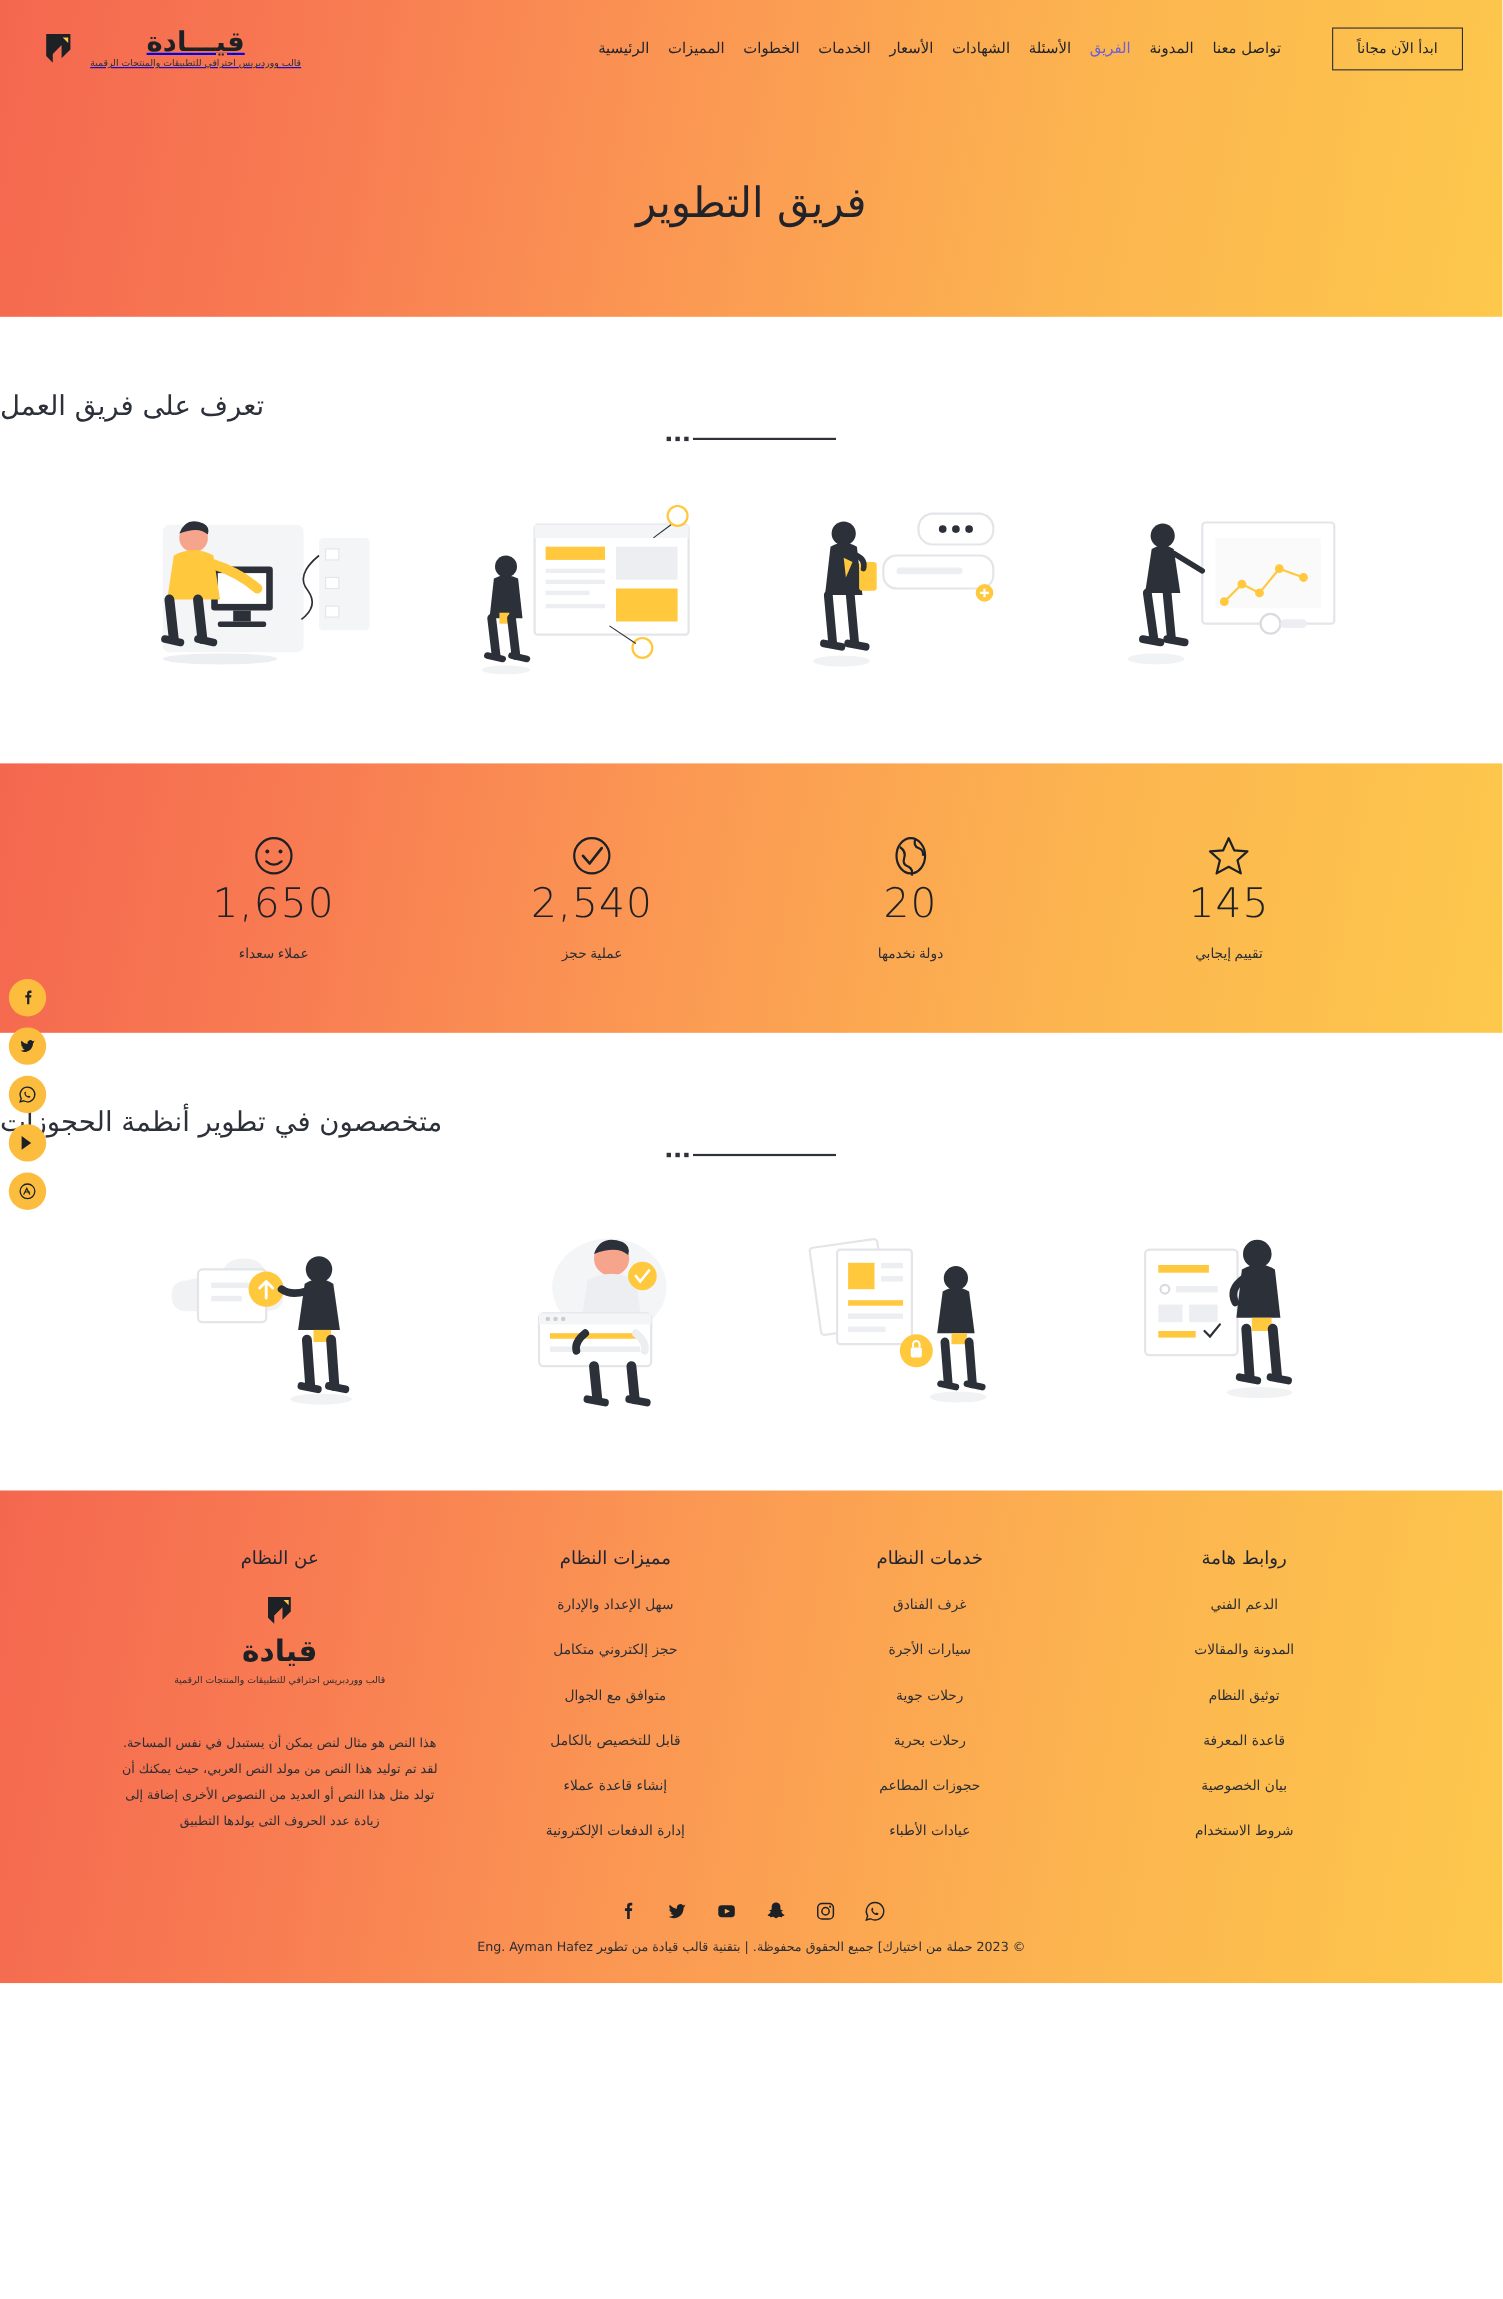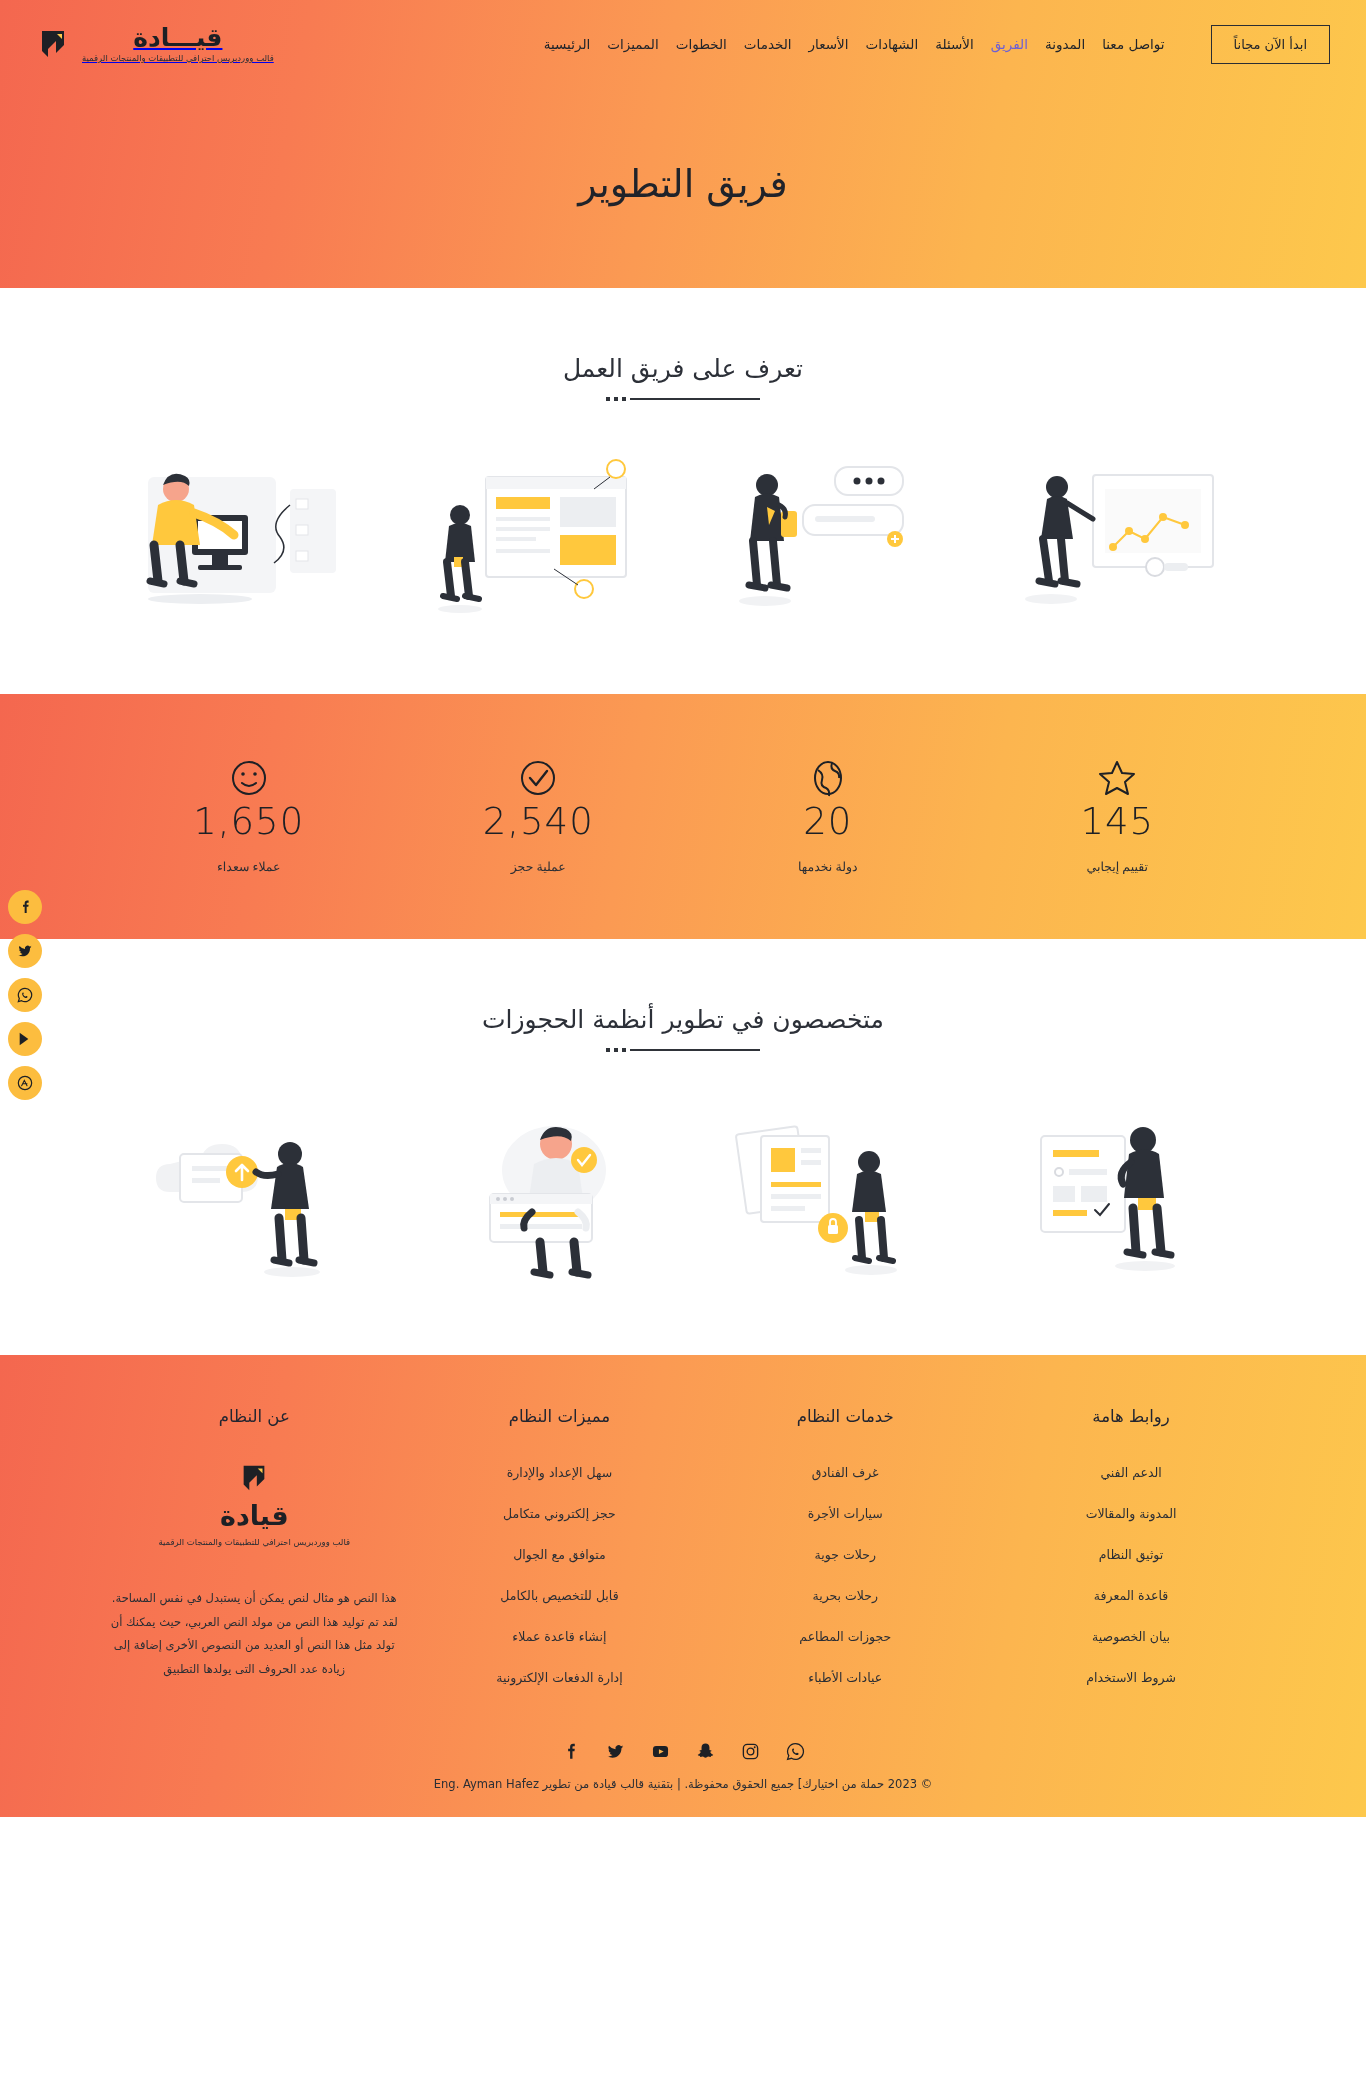--- a/index.html
+++ b/index.html
@@ -65,21 +65,21 @@
     text-align:center;
     font-size:38px;
     font-weight:400;
     color:#20232a;
     margin-top:88px;
     letter-spacing:1px;
   }
 
   
   .section { background:#fff; }
-  .sec-head { text-align:center; padding-top:66px; }
+  .sec-head { text-align:left; padding-top:66px; }
   .sec-head h2 {
     font-size:25px; font-weight:400; color:#2c3038; letter-spacing:.5px;
   }
   .sec-rule {
     display:flex; align-items:center; justify-content:center;
     gap:4px; margin-top:14px;
   }
   .sec-rule .bar { width:130px; height:2px; background:#2f3339; }
   .sec-rule .dot { width:4px; height:4px; background:#2f3339; }
 
@@ -103,21 +103,21 @@
   .stat-lbl { font-size:12.5px; color:#2b2e34; margin-top:16px;font-family:Liberation Serif, serif; }
 
   
   .footer {
     background:linear-gradient(100deg,#f4674f 0%,#f87b52 20%,#fb9a53 46%,#fcb54f 73%,#fdc84c 100%);
     padding:52px 92px 0 92px;
   }
   .foot-cols { display:flex; gap:0; }
   .fcol { flex:1; text-align:center; padding:0 14px; }
   .fcol.about { flex:1.15; }
-  .fcol h3 { font-size:16.5px; font-weight:400; color:#222530; margin-bottom:36px; }
+  .fcol h3 { font-size:16.5px; font-weight:400; color:#222530; margin-bottom:22px; }
   .fcol ul { list-style:none; }
   .fcol li { margin-bottom:22px; }
   .fcol li a { font-size:12.5px; color:#2b2e34; text-decoration:none; }
 
   .about-mark { display:flex; justify-content:center; margin-bottom:6px; }
   .about-name { font-size:27px; font-weight:700; letter-spacing:3px; color:#1d2025; text-align:center; }
   .about-tag { font-size:8.5px; color:#2a2d33; text-align:center; margin-top:6px; }
   .about-p {
     font-size:11.5px; line-height:2.05; color:#2b2e34;
     text-align:center; margin-top:40px;

